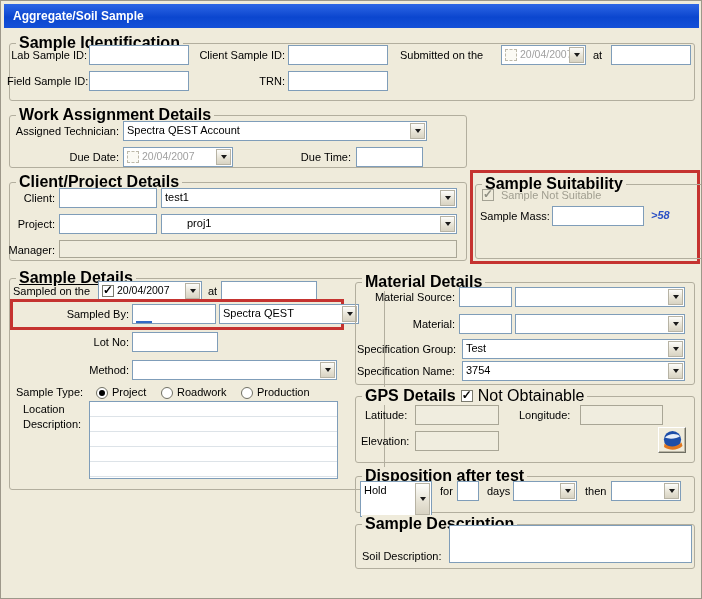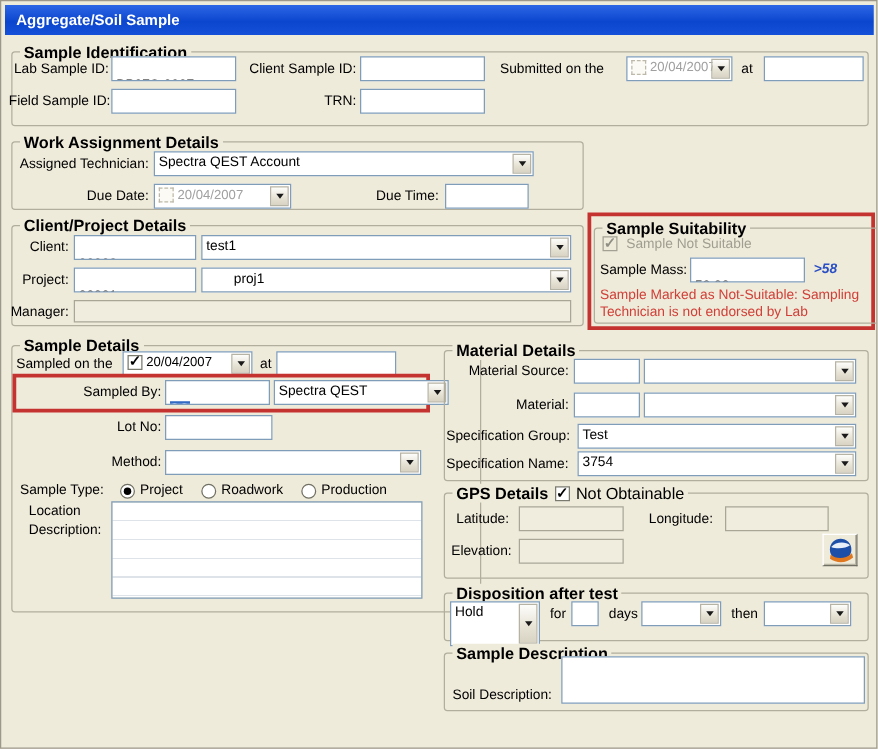--- a/index.html
+++ b/index.html
@@ -11,21 +11,21 @@
   .titlebar{
     position:absolute;left:3px;top:3px;width:695px;height:24px;
     background:linear-gradient(180deg,#2E67E5 0%,#0B46CF 55%,#1450D8 100%);
     color:#fff;font-weight:bold;font-size:12px;display:flex;align-items:center;
     padding-left:9px;box-sizing:border-box;
   }
   fieldset.grp{
     position:absolute;margin:0;padding:0;border:1px solid #B2AE9E;border-radius:3px;
     box-sizing:border-box;background:transparent;
   }
-  fieldset.grp legend{font-weight:bold;margin-left:6px;padding:0 3px;font-size:13px;background:#EFEBDB;}
+  fieldset.grp legend{font-weight:bold;margin-left:6px;padding:0 3px;font-size:16px;background:#EFEBDB;}
   legend.flexleg{display:flex;align-items:center;gap:5px;}
   .plain{font-weight:normal;}
   .lbl{position:absolute;white-space:nowrap;line-height:13px;}
   .lbl.r{text-align:right;}
   .gray{color:#A09E90;}
   .inp{
     position:absolute;background:#fff;border:1px solid #7F9DB9;box-sizing:border-box;
     padding:16px 3px 0 3px;overflow:hidden;white-space:nowrap;
   }
   .inp.dis{background:#F0EDDF;border-color:#A9A696;color:#808070;}
@@ -131,23 +131,22 @@
 
   <div class="redbox" style="left:469px;top:169px;width:230px;height:94px;"></div>
   <fieldset class="grp" style="left:474px;top:174px;width:259px;height:84px;">
     <legend>Sample Suitability</legend>
   </fieldset>
   <span class="cbx dis checked cbabs" style="left:481px;top:188px;"></span>
   <div class="lbl gray" style="left:500px;top:188px;">Sample Not Suitable</div>
   <div class="lbl" style="left:479px;top:209px;">Sample Mass:</div>
   <div class="inp" style="left:551px;top:205px;width:92px;height:20px;">59.00</div>
   <div class="hint" style="left:650px;top:208px;">&gt;58</div>
-  <div class="warn" style="left:479px;top:228px;width:212px;">Sample Marked as Not-Suitable: Sampling Technician is not endorsed by Lab</div>
-
-  <fieldset class="grp" style="left:8px;top:268px;width:376px;height:221px;">
+
+  <fieldset class="grp" style="left:8px;top:268px;width:376px;height:221px;text-decoration:underline;">
     <legend>Sample Details</legend>
   </fieldset>
   <div class="lbl" style="left:12px;top:284px;">Sampled on the</div>
   <div class="combo" style="left:97px;top:280px;width:104px;height:20px;">
     <span class="cbx checked"></span><span class="dtxt">20/04/2007</span>
     <span class="dd"></span>
   </div>
   <div class="lbl" style="left:207px;top:284px;">at</div>
   <div class="inp" style="left:220px;top:280px;width:96px;height:20px;"></div>
 

